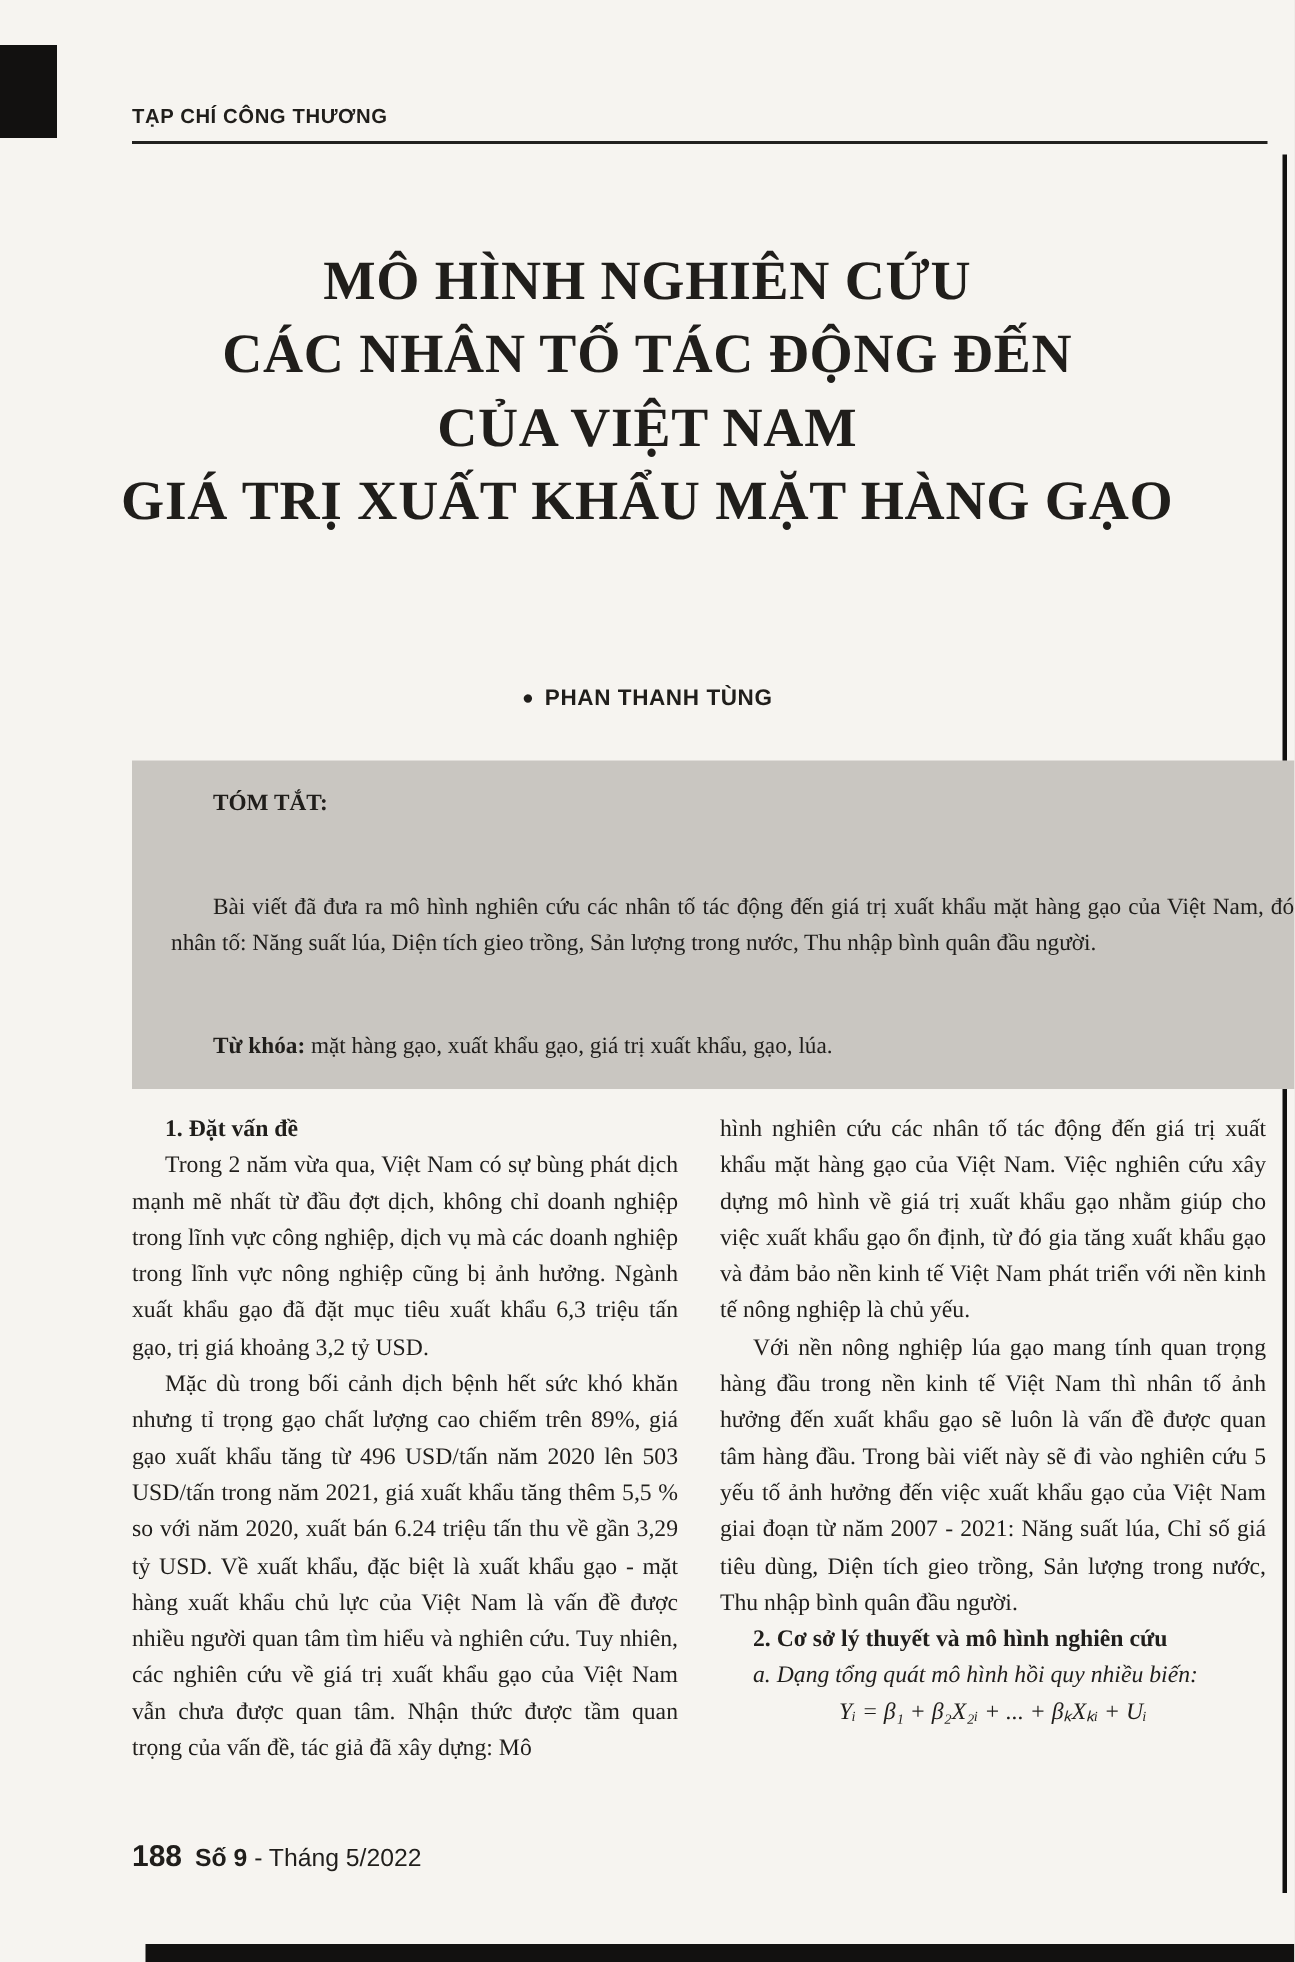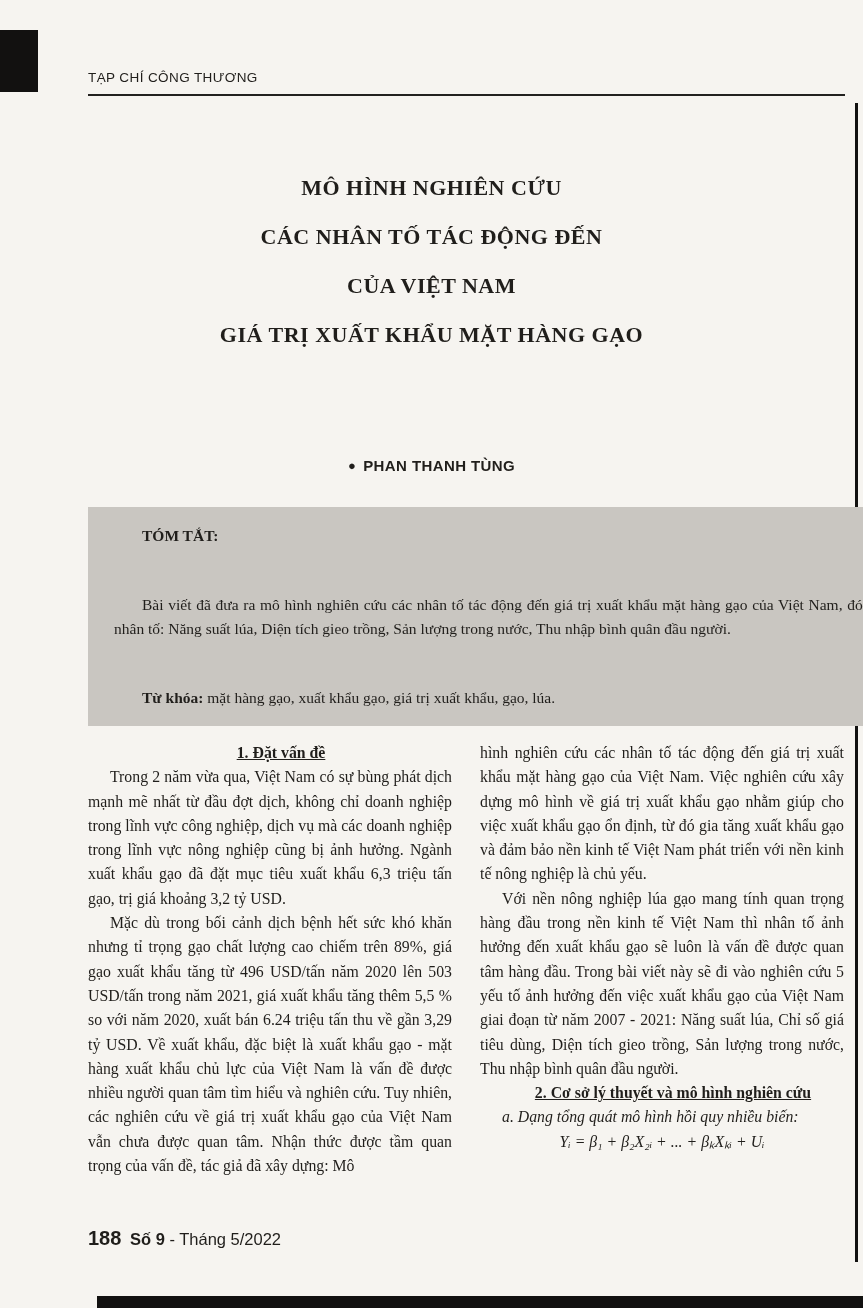--- a/index.html
+++ b/index.html
@@ -21,28 +21,28 @@
   }
   
   .corner-mark{position:absolute;left:0;top:30px;width:38px;height:62px;background:#121110;}
   .edge-line-right{position:absolute;right:5px;top:103px;bottom:46px;width:3px;background:#121110;}
   .bottom-bar{position:absolute;left:97px;right:0;bottom:0;height:12px;background:#121110;}
 
   
   .journal-header{
     position:absolute;left:88px;top:70px;width:757px;
     font-family:"Liberation Sans",sans-serif;
-    font-weight:normal;font-size:13.5px;letter-spacing:.4px;
+    font-weight:bold;font-size:13.5px;letter-spacing:.4px;
     padding-bottom:9px;border-bottom:2px solid var(--rule,#22211f);
   }
 
   
   .title-block{
     position:absolute;left:53px;top:163px;width:757px;
-    text-align:center;font-weight:bold;font-size:22px;line-height:49px;
+    text-align:center;font-weight:bold;font-size:37px;line-height:49px;
     letter-spacing:.5px;
   }
   
   .author-line{
     position:absolute;left:53px;top:410px;width:757px;text-align:center;
     font-family:"Liberation Sans",sans-serif;font-weight:bold;font-size:15px;
     letter-spacing:.4px;
     margin-top:47px;
   }
   .author-line .bullet{font-size:13px;margin-right:7px;position:relative;top:-1px;}
@@ -58,21 +58,21 @@
   .abstract-box p{text-indent:28px;margin-top:44px;}
 
   
   .columns{
     position:absolute;left:88px;top:741px;width:757px;height:470px;
     display:flex;gap:28px;
   }
   .col{width:364px;font-size:15.8px;line-height:24.3px;text-align:justify;}
   .col p{text-indent:22px;}
   .col p.no-indent{text-indent:0;}
-  .col .h-bold{font-weight:bold;text-indent:22px;text-align:center;text-decoration:underline;}
+  .col .h-bold{font-weight:bold;text-indent:22px;text-align:left;}
   .col .h-bold-italic{font-weight:bold;font-style:italic;text-indent:22px;text-align:left;}
   .col .line-italic{font-style:italic;text-indent:22px;text-align:left;}
   .col .formula{font-style:italic;text-indent:0;text-align:center;}
 
   
   .page-footer{
     position:absolute;left:88px;top:1227px;width:600px;
     font-family:"Liberation Sans",sans-serif;font-size:16.5px;
   }
   .page-footer .pnum{font-weight:bold;font-size:20px;margin-right:4px;}

